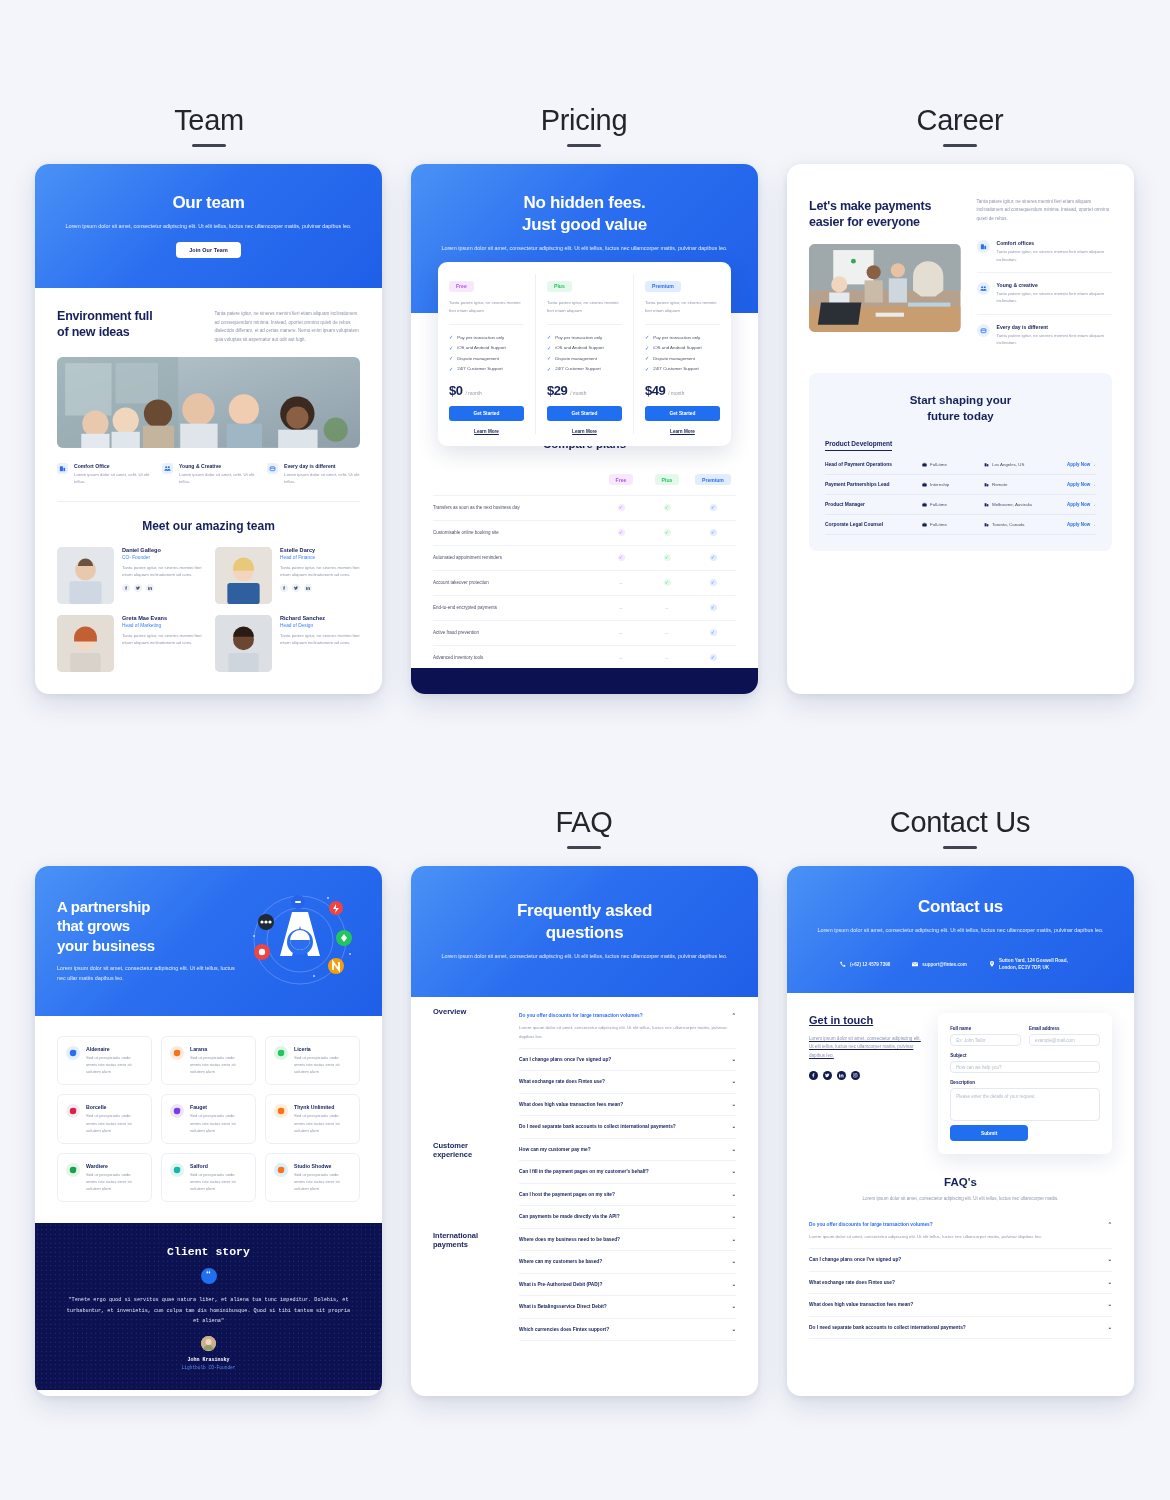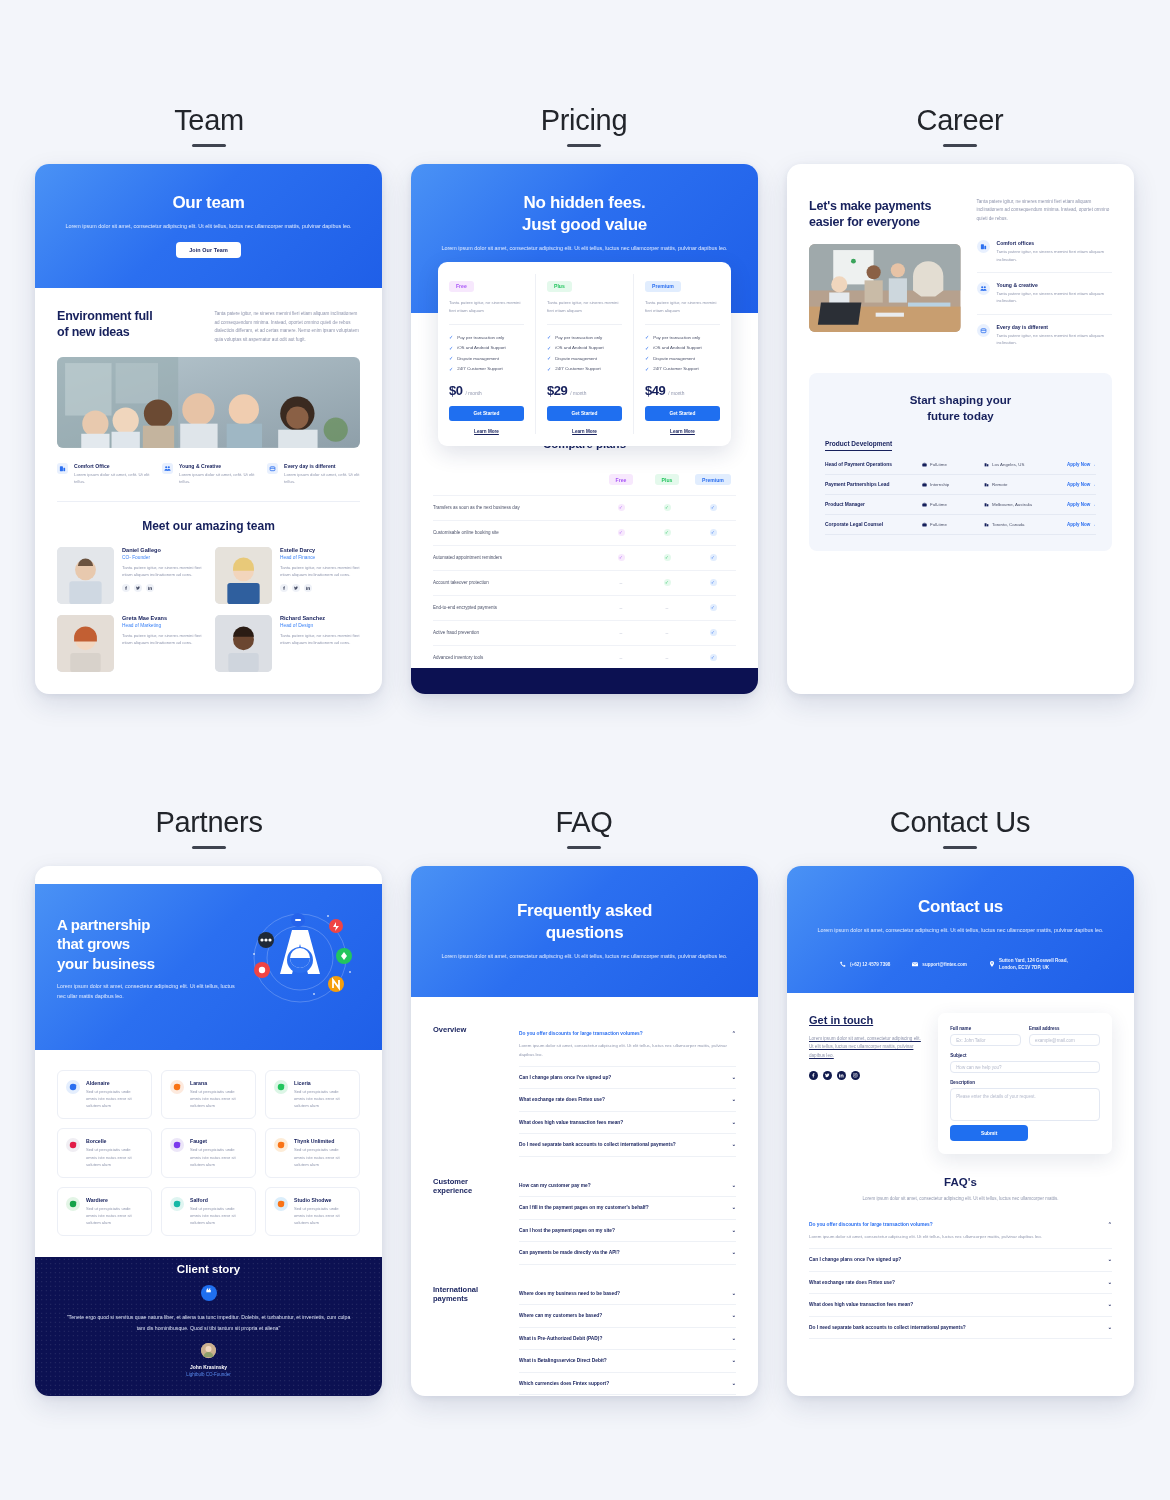--- a/index.html
+++ b/index.html
@@ -127,43 +127,44 @@
 
   .jobs-box { background:#f3f6fc; border-radius:8px; padding:20px 16px 16px; margin-top:18px; }
   .jobs-title { text-align:center; font-size:11.5px; font-weight:700; line-height:1.35; }
   .jgroup { font-size:6.5px; font-weight:700; margin:16px 0 4px; border-bottom:1.5px solid #16205c; display:inline-block; padding-bottom:3px; }
   .jrow { display:flex; align-items:center; padding:7px 0; border-bottom:1px solid #e4e9f3; }
   .jtitle { flex:1; font-size:4.9px; font-weight:700; }
   .jmeta { flex:0 0 62px; font-size:4.4px; color:#4b5169; display:flex; align-items:center; gap:3px; }
   .japply { flex:0 0 50px; font-size:4.5px; color:#2b6ff0; font-weight:700; text-align:right; }
 
   
-  .hero-left { text-align:left; padding:24px 22px 42px; display:flex; align-items:center;margin-top:18px; }
+  .hero-left { text-align:left; padding:24px 22px 26px; display:flex; align-items:center; }
   .hero-left h1 { font-size:15px; line-height:1.3; }
   .orbit { position:relative; flex:0 0 120px; height:100px; }
   .pgrid { display:grid; grid-template-columns:1fr 1fr 1fr; gap:9px; margin-top:20px; }
   .pcard { border:1px solid #eceff6; border-radius:6px; padding:9px 8px; display:flex; gap:6px; }
   .plogo { width:14px; height:14px; border-radius:50%; flex:0 0 14px; }
   .pname { font-size:5.2px; font-weight:700; }
   .pdesc { font-size:4.2px; line-height:1.7; color:#9097ae; margin-top:2px; }
 
   .story {
-    background:#0c1152; margin-top:21px; padding:6px 28px 20px; text-align:center; color:#fff;
+    background:#0c1152; margin-top:21px; padding:22px 28px 20px; text-align:center; color:#fff;
     background-image:radial-gradient(rgba(255,255,255,.17) .7px, transparent .7px);
     background-size:4.5px 4.5px;
+    font-family:Liberation Mono, monospace;
   }
   .story h3 { font-size:11.5px; font-weight:700; }
   .qmark { width:16px; height:16px; border-radius:50%; background:#1f6ff0; margin:10px auto 11px; display:flex; align-items:center; justify-content:center; color:#fff; font-size:10px; font-weight:700; line-height:1;}
   .quote { font-size:5.2px; line-height:2; color:#dde4f5; }
   .qavatar { width:15px; height:15px; border-radius:50%; margin:10px auto 6px; background:#c7a98a; }
   .qname { font-size:5px; font-weight:700; }
   .qrole { font-size:4.5px; color:#5b8ef0; margin-top:2px; }
 
   
-  .faq-sec { display:flex; gap:14px; margin-top:18px; }
+  .faq-sec { display:flex; gap:14px; }
   .faq-label { flex:0 0 72px; font-size:7.5px; font-weight:700; line-height:1.3; padding-top:2px; }
   .faq-list { flex:1; }
   .faq-item { border-bottom:1px solid #eef1f6; padding:7px 0; }
   .faq-q { display:flex; align-items:flex-start; gap:6px; font-size:4.8px; font-weight:700; line-height:1.5; }
   .faq-q .q { flex:1; }
   .faq-q .chev { font-size:5px; color:#16205c; }
   .faq-item.open .faq-q { color:#2b6ff0; }
   .faq-a { font-size:4.4px; line-height:1.85; color:#9097ae; margin-top:5px; }
 
   
@@ -197,24 +198,20 @@
   <div class="sec-title" style="left:34px; top:104px;">
     <div class="txt">Team</div>
     <div class="rule"></div>
   </div>
   <div class="sec-title" style="left:409px; top:104px;">
     <div class="txt">Pricing</div>
     <div class="rule"></div>
   </div>
   <div class="sec-title" style="left:785px; top:104px;">
     <div class="txt">Career</div>
-    <div class="rule"></div>
-  </div>
-  <div class="sec-title" style="left:34px; top:806px;">
-    <div class="txt">Partners</div>
     <div class="rule"></div>
   </div>
   <div class="sec-title" style="left:409px; top:806px;">
     <div class="txt">FAQ</div>
     <div class="rule"></div>
   </div>
   <div class="sec-title" style="left:785px; top:806px;">
     <div class="txt">Contact Us</div>
     <div class="rule"></div>
   </div>

